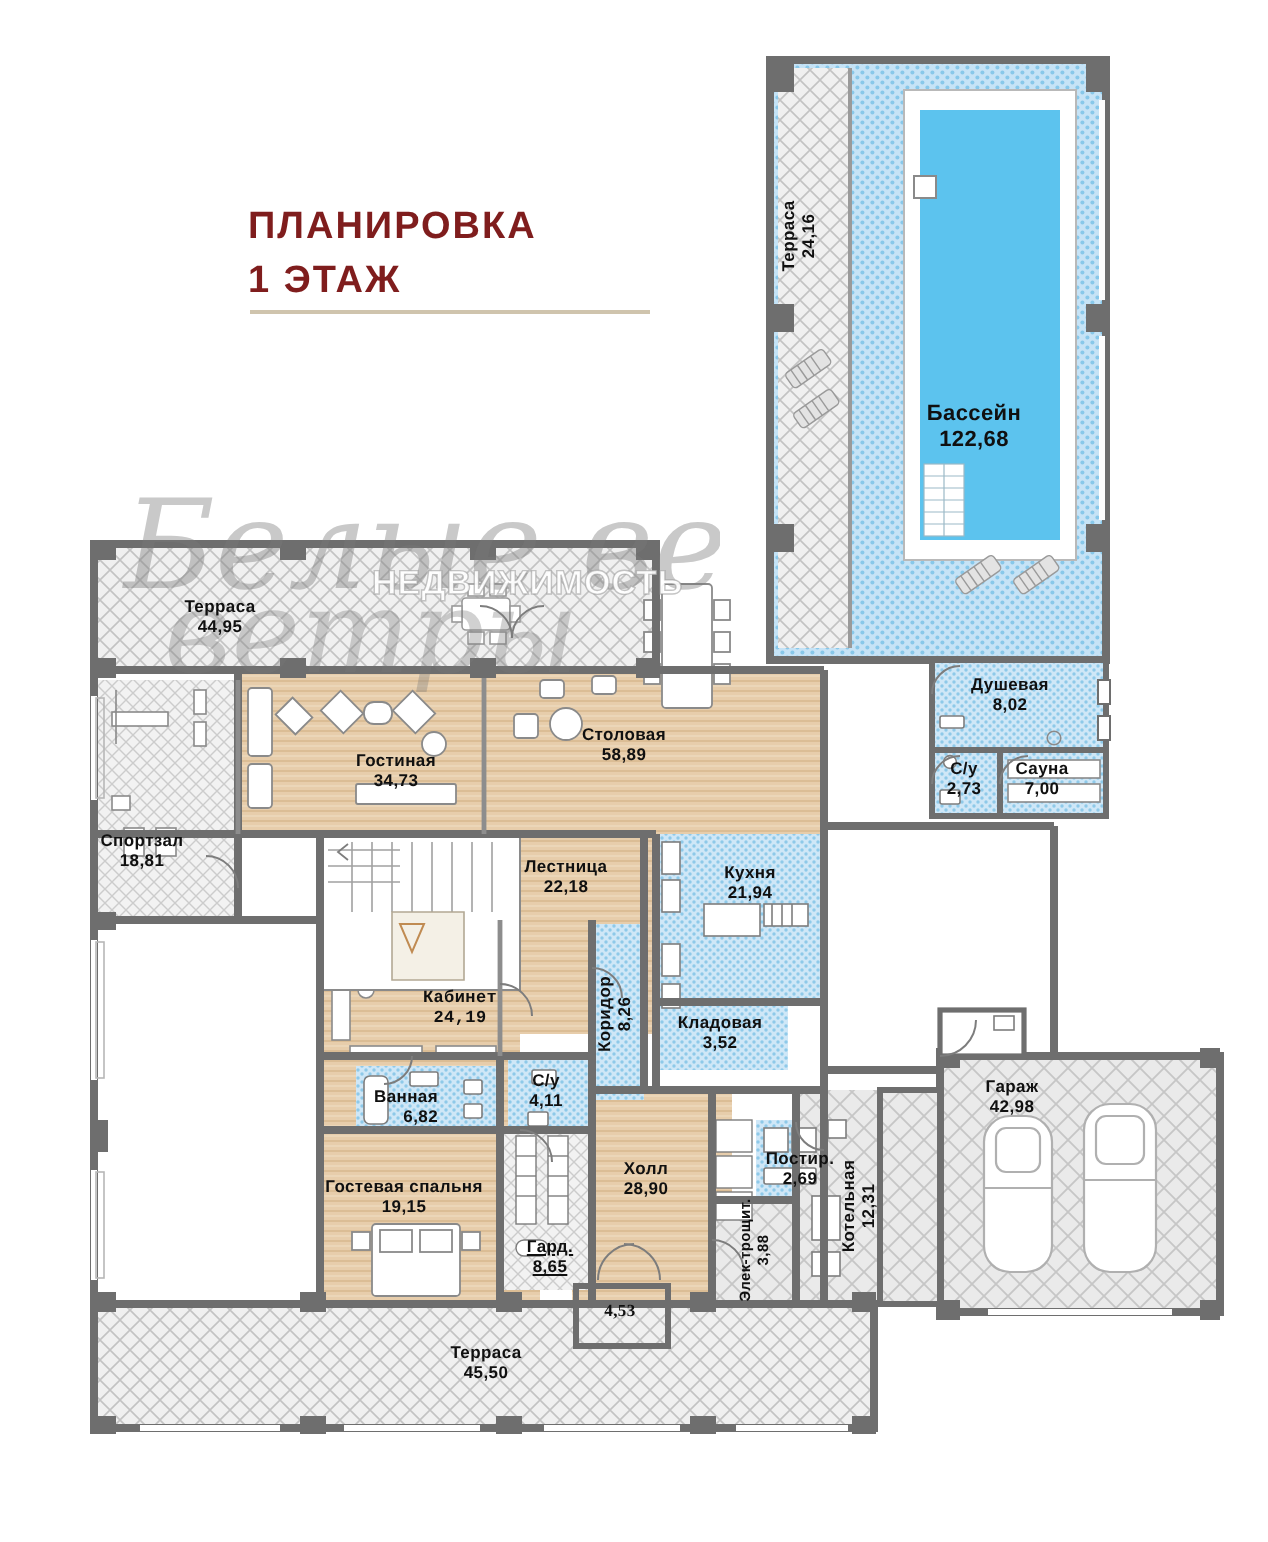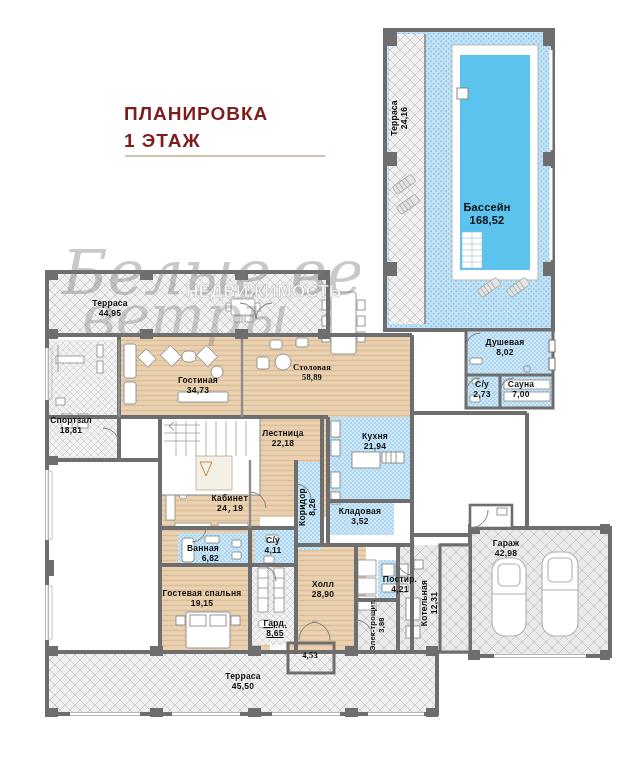--- a/index.html
+++ b/index.html
@@ -533,21 +533,21 @@
 </div>
 <div class="title-rule"></div>
 
 <div id="room-labels">
     <div class="lbl sm rot" style="left: 399px; top: 118px;">
       <div>Терраса</div>
       <div>24,16</div>
     </div>
     <div class="lbl big" style="left: 487px; top: 190px; margin-top: 24px;">
       <div>Бассейн</div>
-      <div>168,52</div>
+      <div>122,68</div>
     </div>
     <div class="lbl sm" style="left: 505px; top: 347px;">
       <div>Душевая</div>
       <div>8,02</div>
     </div>
     <div class="lbl sm" style="left: 482px; top: 389px;">
       <div>С/у</div>
       <div>2,73</div>
     </div>
     <div class="lbl sm" style="left: 521px; top: 389px;">
@@ -559,21 +559,21 @@
       <div>44,95</div>
     </div>
     <div class="lbl sm" style="left: 71px; top: 425px;">
       <div>Спортзал</div>
       <div>18,81</div>
     </div>
     <div class="lbl sm" style="left: 198px; top: 385px;">
       <div>Гостиная</div>
       <div>34,73</div>
     </div>
-    <div class="lbl sm" style="left: 312px; top: 372px; font-family: Liberation Serif, serif;">
+    <div class="lbl sm" style="left: 312px; top: 372px;">
       <div>Столовая</div>
       <div>58,89</div>
     </div>
     <div class="lbl sm" style="left: 283px; top: 438px;">
       <div>Лестница</div>
       <div>22,18</div>
     </div>
     <div class="lbl sm" style="left: 375px; top: 441px;">
       <div>Кухня</div>
       <div>21,94</div>
@@ -605,21 +605,21 @@
     <div class="lbl sm" style="left: 275px; top: 628px; text-decoration: underline;">
       <div>Гард.</div>
       <div>8,65</div>
     </div>
     <div class="lbl sm" style="left: 323px; top: 589px;">
       <div>Холл</div>
       <div>28,90</div>
     </div>
     <div class="lbl sm" style="left: 400px; top: 584px;">
       <div>Постир.</div>
-      <div>4,21</div>
+      <div>2,69</div>
     </div>
     <div class="lbl xs rot" style="left: 377px; top: 625px;">
       <div>Элек-трощит.</div>
       <div>3,88</div>
     </div>
     <div class="lbl sm rot" style="left: 429px; top: 603px;">
       <div>Котельная</div>
       <div>12,31</div>
     </div>
     <div class="lbl sm" style="left: 506px; top: 548px;">

